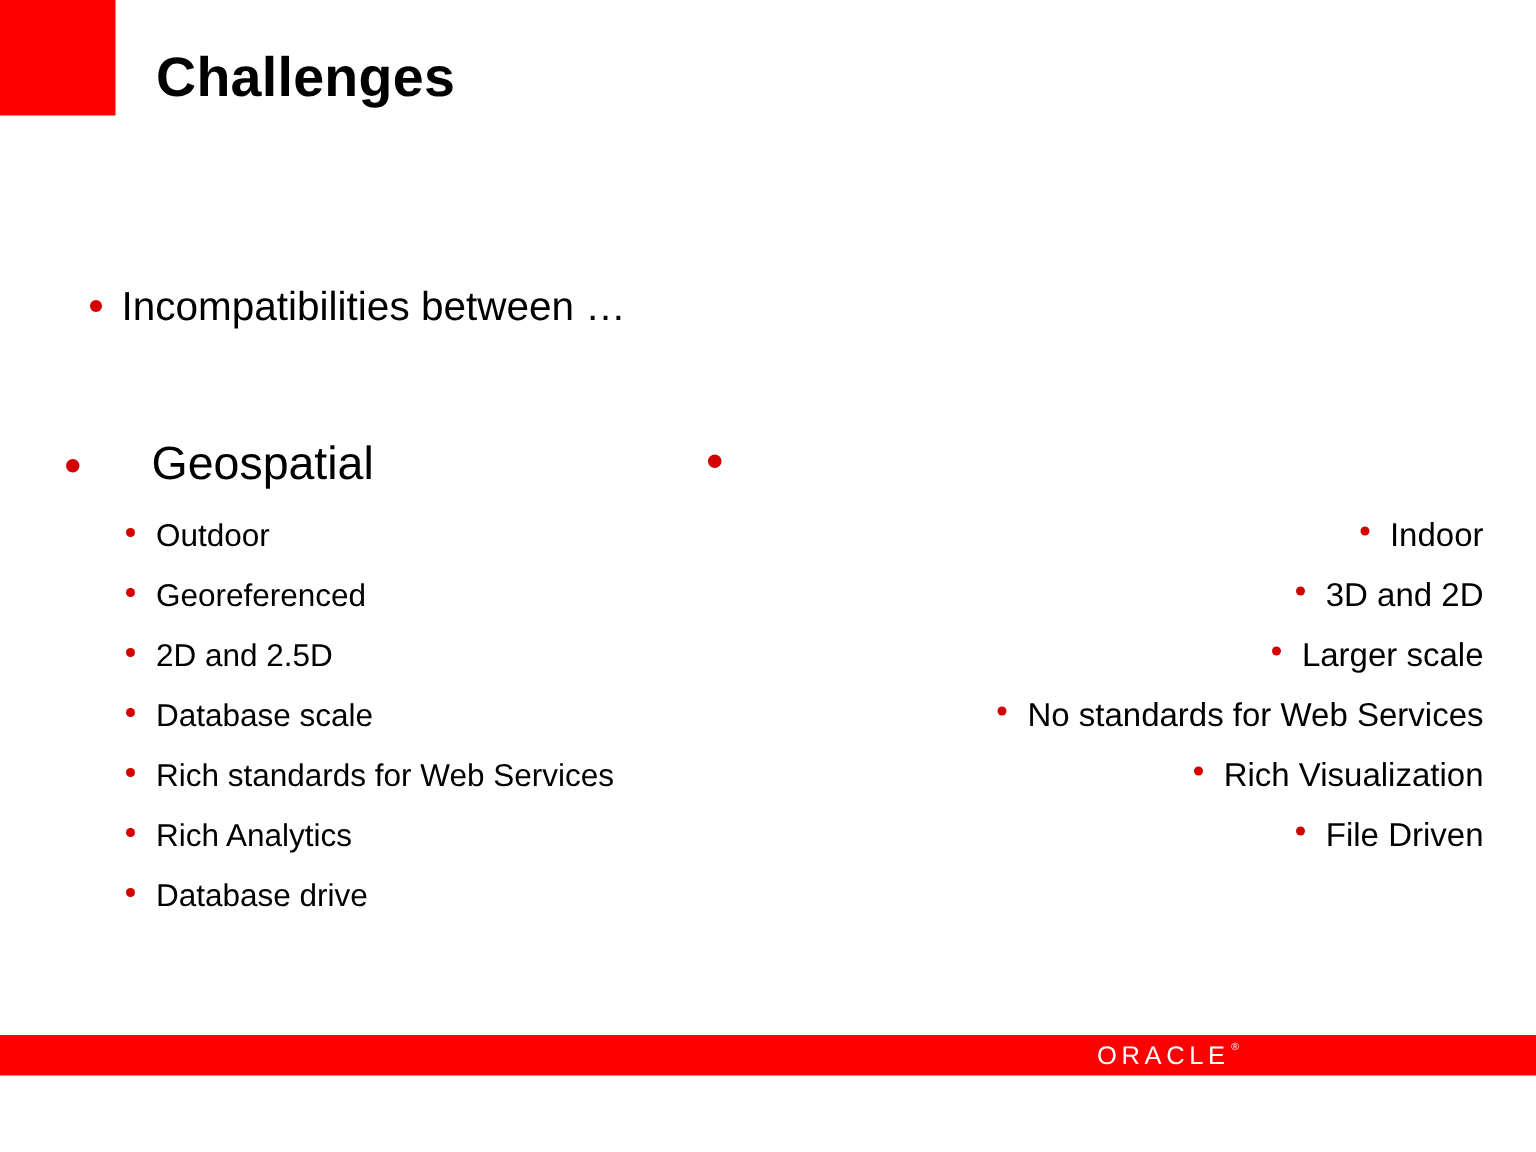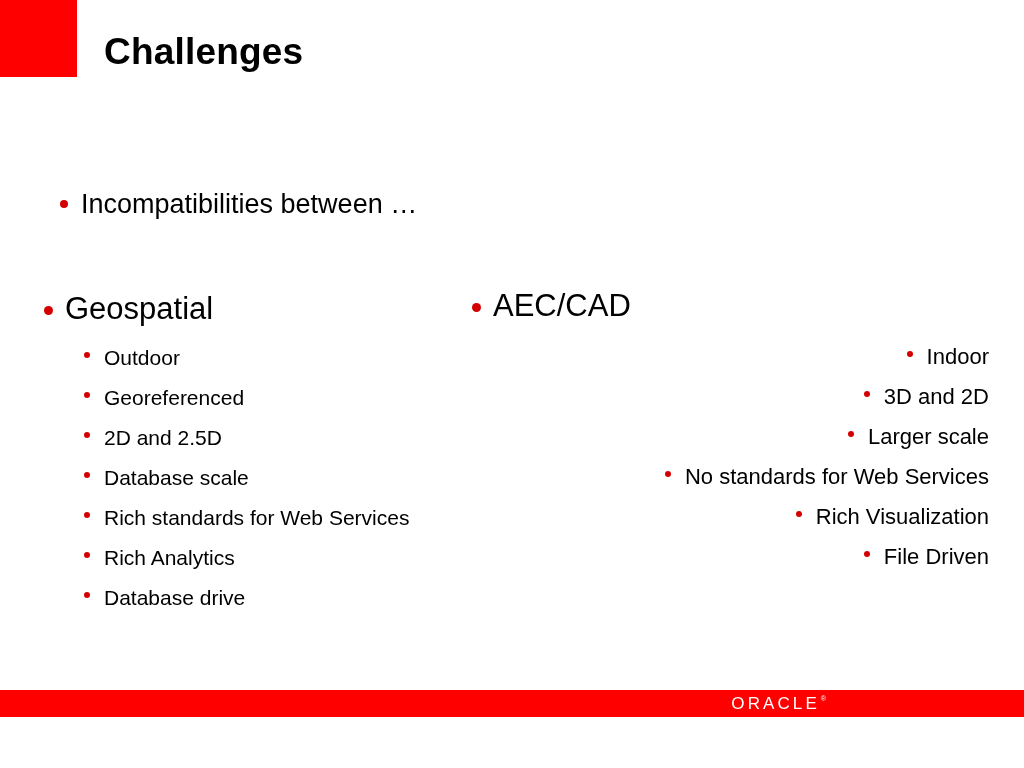--- a/index.html
+++ b/index.html
@@ -78,20 +78,21 @@
   .lead-bullet .bullet-text {
     font-size: 27px;
     line-height: 32px;
   }
 
   
   .col-head {
     display: flex;
     align-items: flex-start;
     position: absolute;
+    gap: 36px;
   }
   .col-head .dot {
     width: 9px;
     height: 9px;
     margin-top: 15px;
     margin-right: 12px;
   }
   .col-head .bullet-text {
     font-size: 31px;
     line-height: 36px;
@@ -203,21 +204,20 @@
     <span class="bullet-text">Incompatibilities between …</span>
   </div>
 
   <div class="col-head" id="head-left">
     <span class="dot"></span>
     <span class="bullet-text">Geospatial</span>
   </div>
 
   <div class="col-head" id="head-right">
     <span class="dot"></span>
-    <span class="bullet-text">AEC/CAD</span>
   </div>
 
   <ul class="sublist" id="list-left">
     <li>
       <span class="dot"></span>
       <span class="bullet-text">Outdoor</span>
     </li>
     <li>
       <span class="dot"></span>
       <span class="bullet-text">Georeferenced</span>

